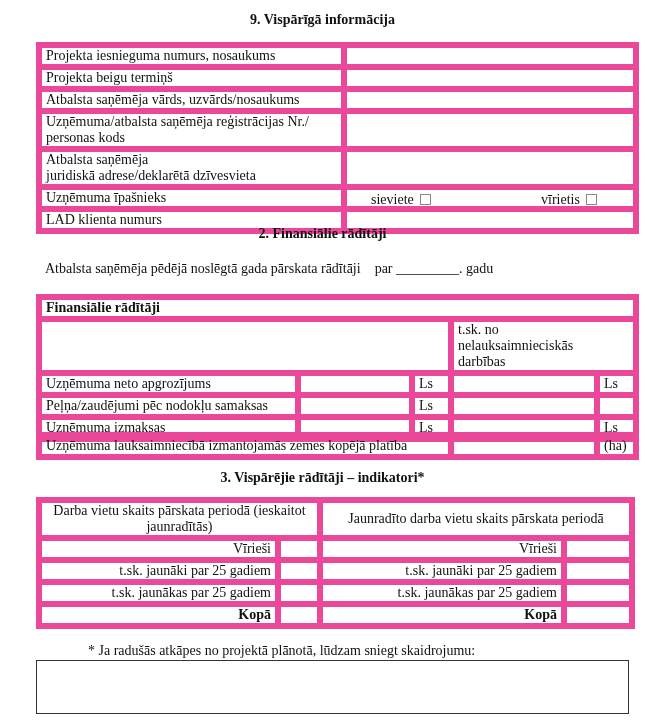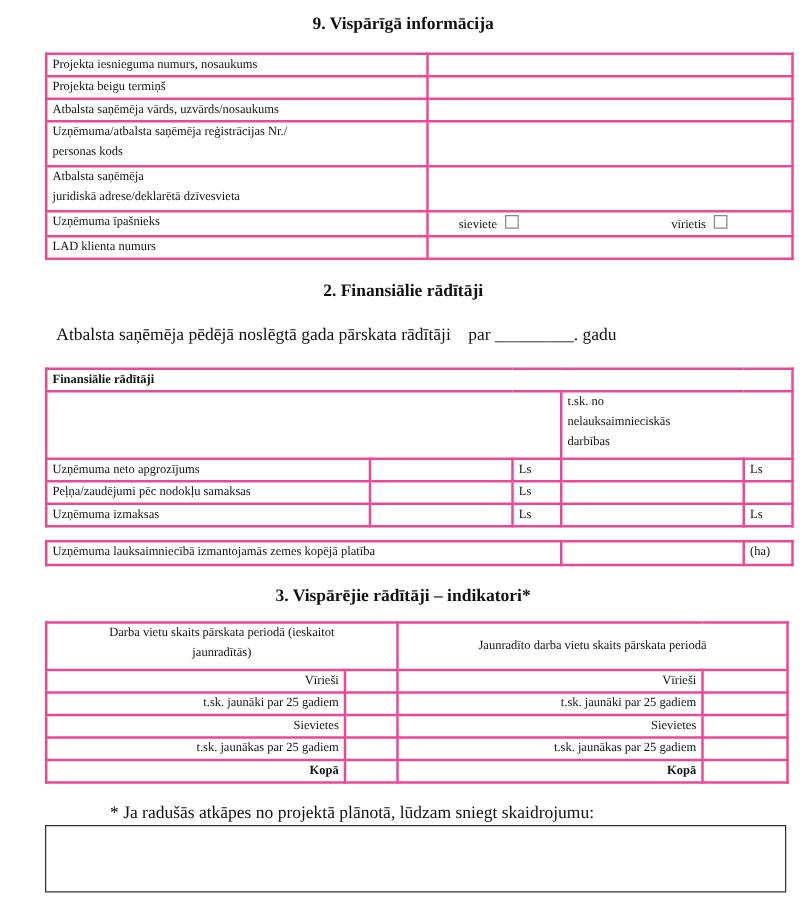--- a/index.html
+++ b/index.html
@@ -1,20 +1,20 @@
 <!DOCTYPE html>
 <html><head>
 <meta charset="utf-8">
 <style>
   html,body{margin:0;padding:0;background:#fff;}
   body{width:645px;height:725px;position:relative;overflow:hidden;font-family:"Liberation Serif",serif;color:#111;font-size:14px;}
   .abs{position:absolute;}
   .h{font-weight:bold;font-size:14px;text-align:center;left:0;width:645px;}
   table{border-collapse:collapse;position:absolute;table-layout:fixed;}
-  td{border:2px solid #ec4899;padding:0 4px;font-size:10px;line-height:16px;vertical-align:top;white-space:nowrap;overflow:hidden;}
+  td{border:6px solid #ec4899;padding:0 4px;font-size:14px;line-height:16px;vertical-align:top;white-space:nowrap;overflow:hidden;}
   .r{text-align:right;}
   .c{text-align:center;}
   .b{font-weight:bold;}
   .cb{display:inline-block;width:9px;height:9px;border:1px solid #888;margin-left:6px;vertical-align:-1px;}
   .note-box{border:1px solid #333;}
 </style>
 </head>
 <body>
 
 <div class="abs h" style="top:12px;">9. Vispārīgā informācija</div>
@@ -142,26 +142,20 @@
     <td class="r">Vīrieši</td>
     <td></td>
   </tr>
   <tr style="height:18px">
     <td class="r">t.sk. jaunāki par 25 gadiem</td>
     <td></td>
     <td class="r">t.sk. jaunāki par 25 gadiem</td>
     <td></td>
   </tr>
   <tr style="height:18px">
-    <td class="r">Sievietes</td>
-    <td></td>
-    <td class="r">Sievietes</td>
-    <td></td>
-  </tr>
-  <tr style="height:18px">
     <td class="r">t.sk. jaunākas par 25 gadiem</td>
     <td></td>
     <td class="r">t.sk. jaunākas par 25 gadiem</td>
     <td></td>
   </tr>
   <tr style="height:18px">
     <td class="r b">Kopā</td>
     <td></td>
     <td class="r b">Kopā</td>
     <td></td>

